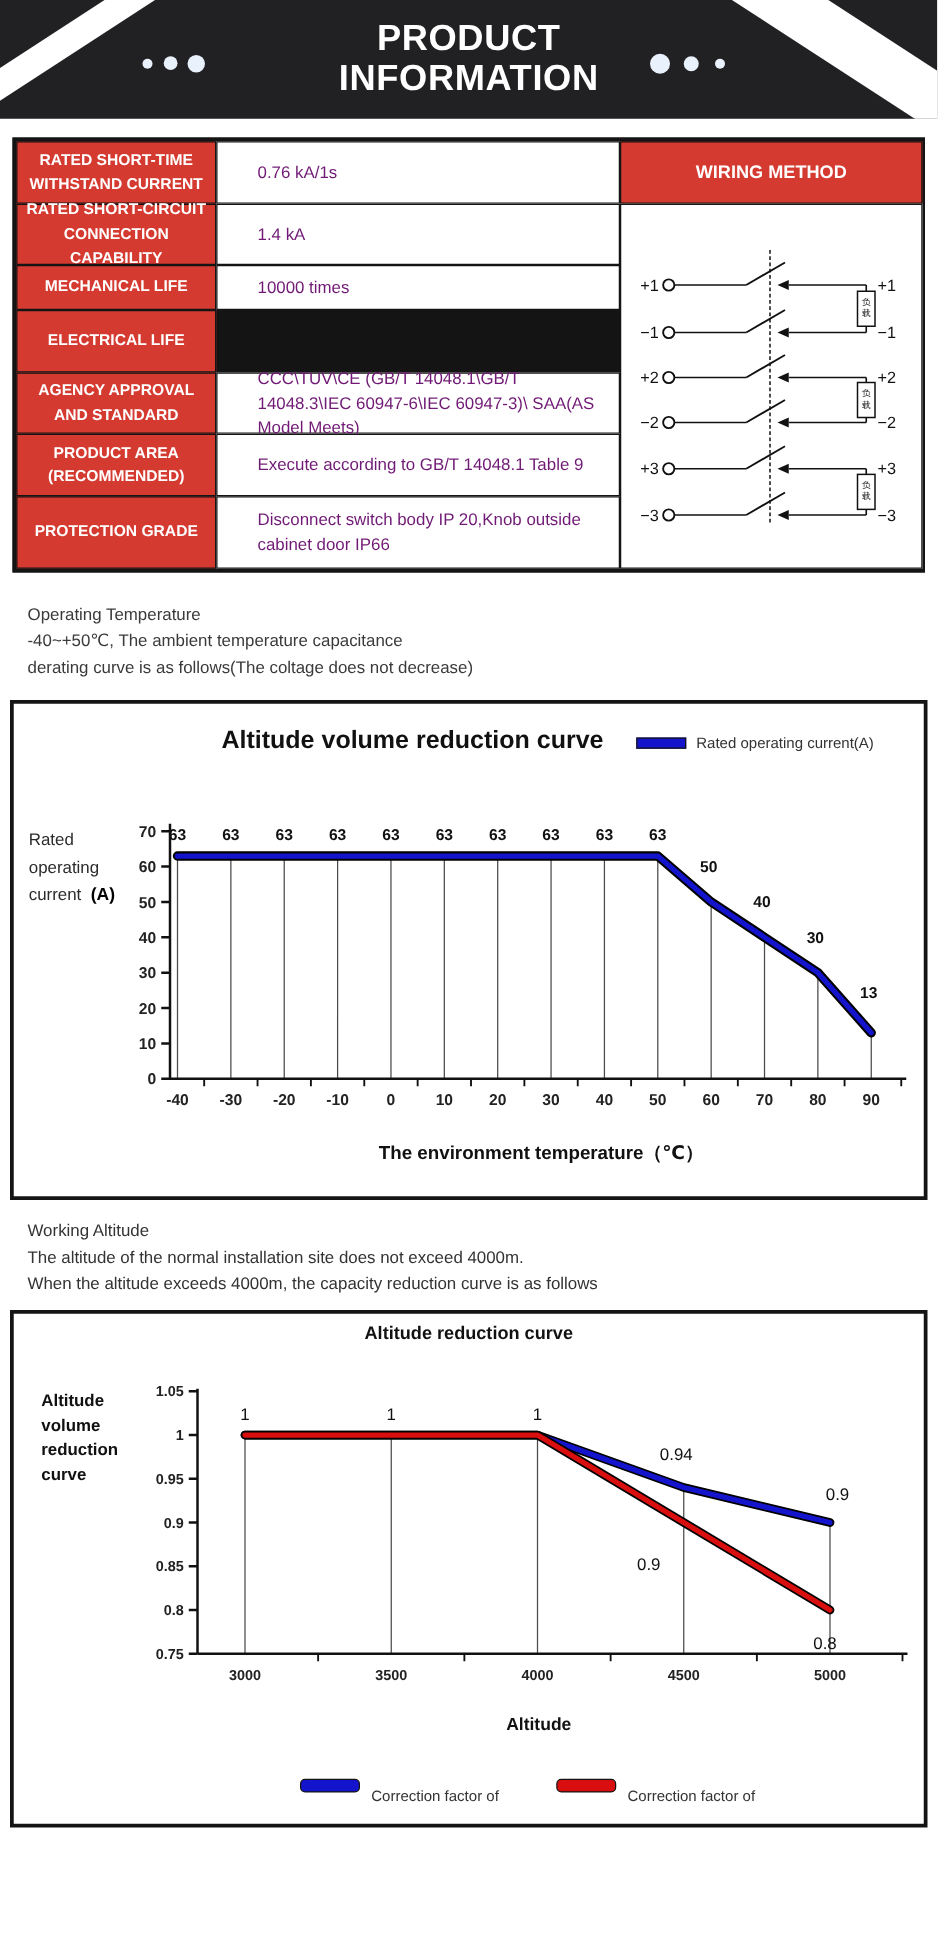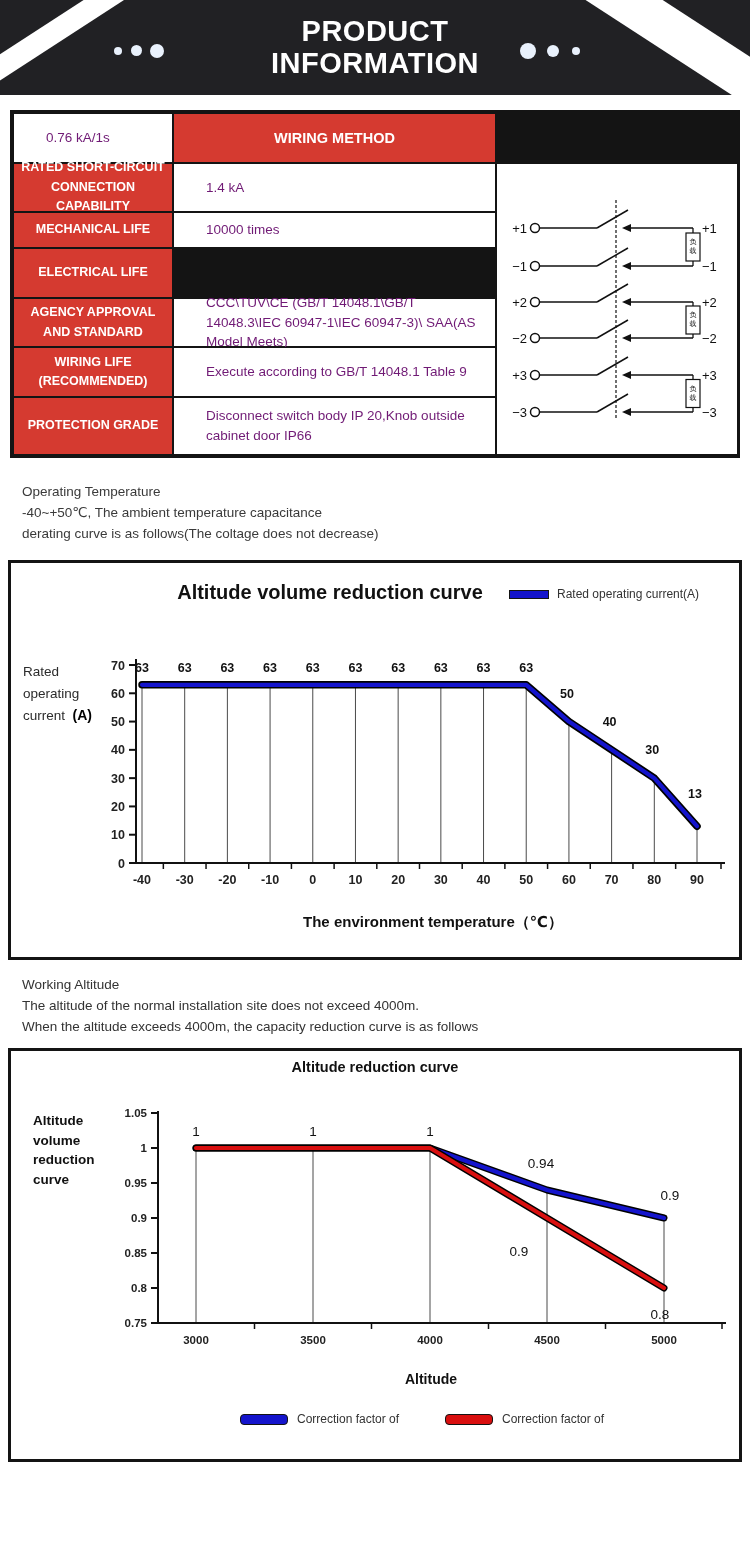--- a/index.html
+++ b/index.html
@@ -45,21 +45,21 @@
   #c1-xlab{left:132px;top:350px;width:580px;font-size:15px;}
   #c2-xlab{left:240px;top:320px;width:360px;font-size:14px;}
   .legend-item{position:absolute;display:flex;align-items:center;}
   .legend-swatch{display:inline-block;border:1px solid #141414;}
   #c1-legend{left:498px;top:24px;}
   #c1-legend .legend-swatch{width:38px;height:7px;}
   #c1-legend .legend-text{margin-left:8px;font-size:12px;color:#333;}
   #c2-leg-blue{left:229px;top:361px;}
   #c2-leg-red{left:434px;top:361px;}
   #chart2 .legend-swatch{width:46px;height:9px;border-radius:4px;}
-  #chart2 .legend-text{margin-left:9px;font-size:12px;color:#333;}
+  #chart2 .legend-text{margin-left:9px;font-size:12px;color:#333;margin-top:18px;}
 
   svg text{font-family:"Liberation Sans","DejaVu Sans",sans-serif;}
 </style>
 </head>
 <body>
 
 <div id="page">
 
   <div class="banner">
     <div class="stripe stripe-left"></div>
@@ -67,20 +67,21 @@
     <div class="banner-title">PRODUCT INFORMATION</div>
     <span class="dot" style="left:114px;top:47px;width:8px;height:8px;"></span>
     <span class="dot" style="left:131px;top:45px;width:11px;height:11px;"></span>
     <span class="dot" style="left:150px;top:44px;width:14px;height:14px;"></span>
     <span class="dot" style="left:520px;top:43px;width:16px;height:16px;"></span>
     <span class="dot" style="left:547px;top:45px;width:12px;height:12px;"></span>
     <span class="dot" style="left:572px;top:47px;width:8px;height:8px;"></span>
   </div>
 
   <div class="spec">
+    <div class="cell lab" style="grid-row:1">RATED SHORT-TIME WITHSTAND CURRENT</div>
     <div class="cell val" style="grid-row:1">0.76 kA/1s</div>
     <div class="cell lab" style="grid-row:2">RATED SHORT-CIRCUIT CONNECTION CAPABILITY</div>
 
     <div class="cell wm-head" style="grid-row:1">WIRING METHOD</div>
     <div class="cell val" style="grid-row:2">1.4 kA</div>
     <div class="cell wm-body">
       <svg id="wiring-svg" width="240" height="295" viewBox="0 0 240 295">
           <line x1="119" y1="30" x2="119" y2="250" stroke="#111" stroke-width="1.2" stroke-dasharray="3 2"></line>
           <line x1="196" y1="58" x2="196" y2="96" stroke="#111" stroke-width="1.3"></line>
           <rect x="189" y="63" width="14" height="28" fill="#fff" stroke="#111" stroke-width="1.2"></rect>
@@ -138,23 +139,23 @@
           <text x="205" y="246.5" font-size="13" text-anchor="start" fill="#111">−3</text>
         </svg>
     </div>
 
     <div class="cell lab" style="grid-row:3">MECHANICAL LIFE</div>
     <div class="cell val" style="grid-row:3">10000 times</div>
 
     <div class="cell lab" style="grid-row:4">ELECTRICAL LIFE</div>
 
     <div class="cell lab" style="grid-row:5">AGENCY APPROVAL AND STANDARD</div>
-    <div class="cell val" style="grid-row:5">CCC\TUV\CE (GB/T 14048.1\GB/T 14048.3\IEC 60947-1\IEC 60947-3)\ SAA(AS Model Meets)</div>
-
-    <div class="cell lab" style="grid-row:6">WIRING LIFE (RECOMMENDED)</div>
+    <div class="cell val" style="grid-row:5">CCC\TUV\CE (GB/T 14048.1\GB/T 14048.3\IEC 60947-6\IEC 60947-3)\ SAA(AS Model Meets)</div>
+
+    <div class="cell lab" style="grid-row:6">PRODUCT AREA (RECOMMENDED)</div>
     <div class="cell val" style="grid-row:6">Execute according to GB/T 14048.1 Table 9</div>
 
     <div class="cell lab" style="grid-row:7">PROTECTION GRADE</div>
     <div class="cell val" style="grid-row:7">Disconnect switch body IP 20,Knob outside cabinet door IP66</div>
   </div>
 
   <div class="tsec" style="top:481px;">
     <div>Operating Temperature</div>
     <div> -40~+50℃, The ambient temperature capacitance</div>
     <div>derating curve is as follows(The coltage does not decrease)</div>

